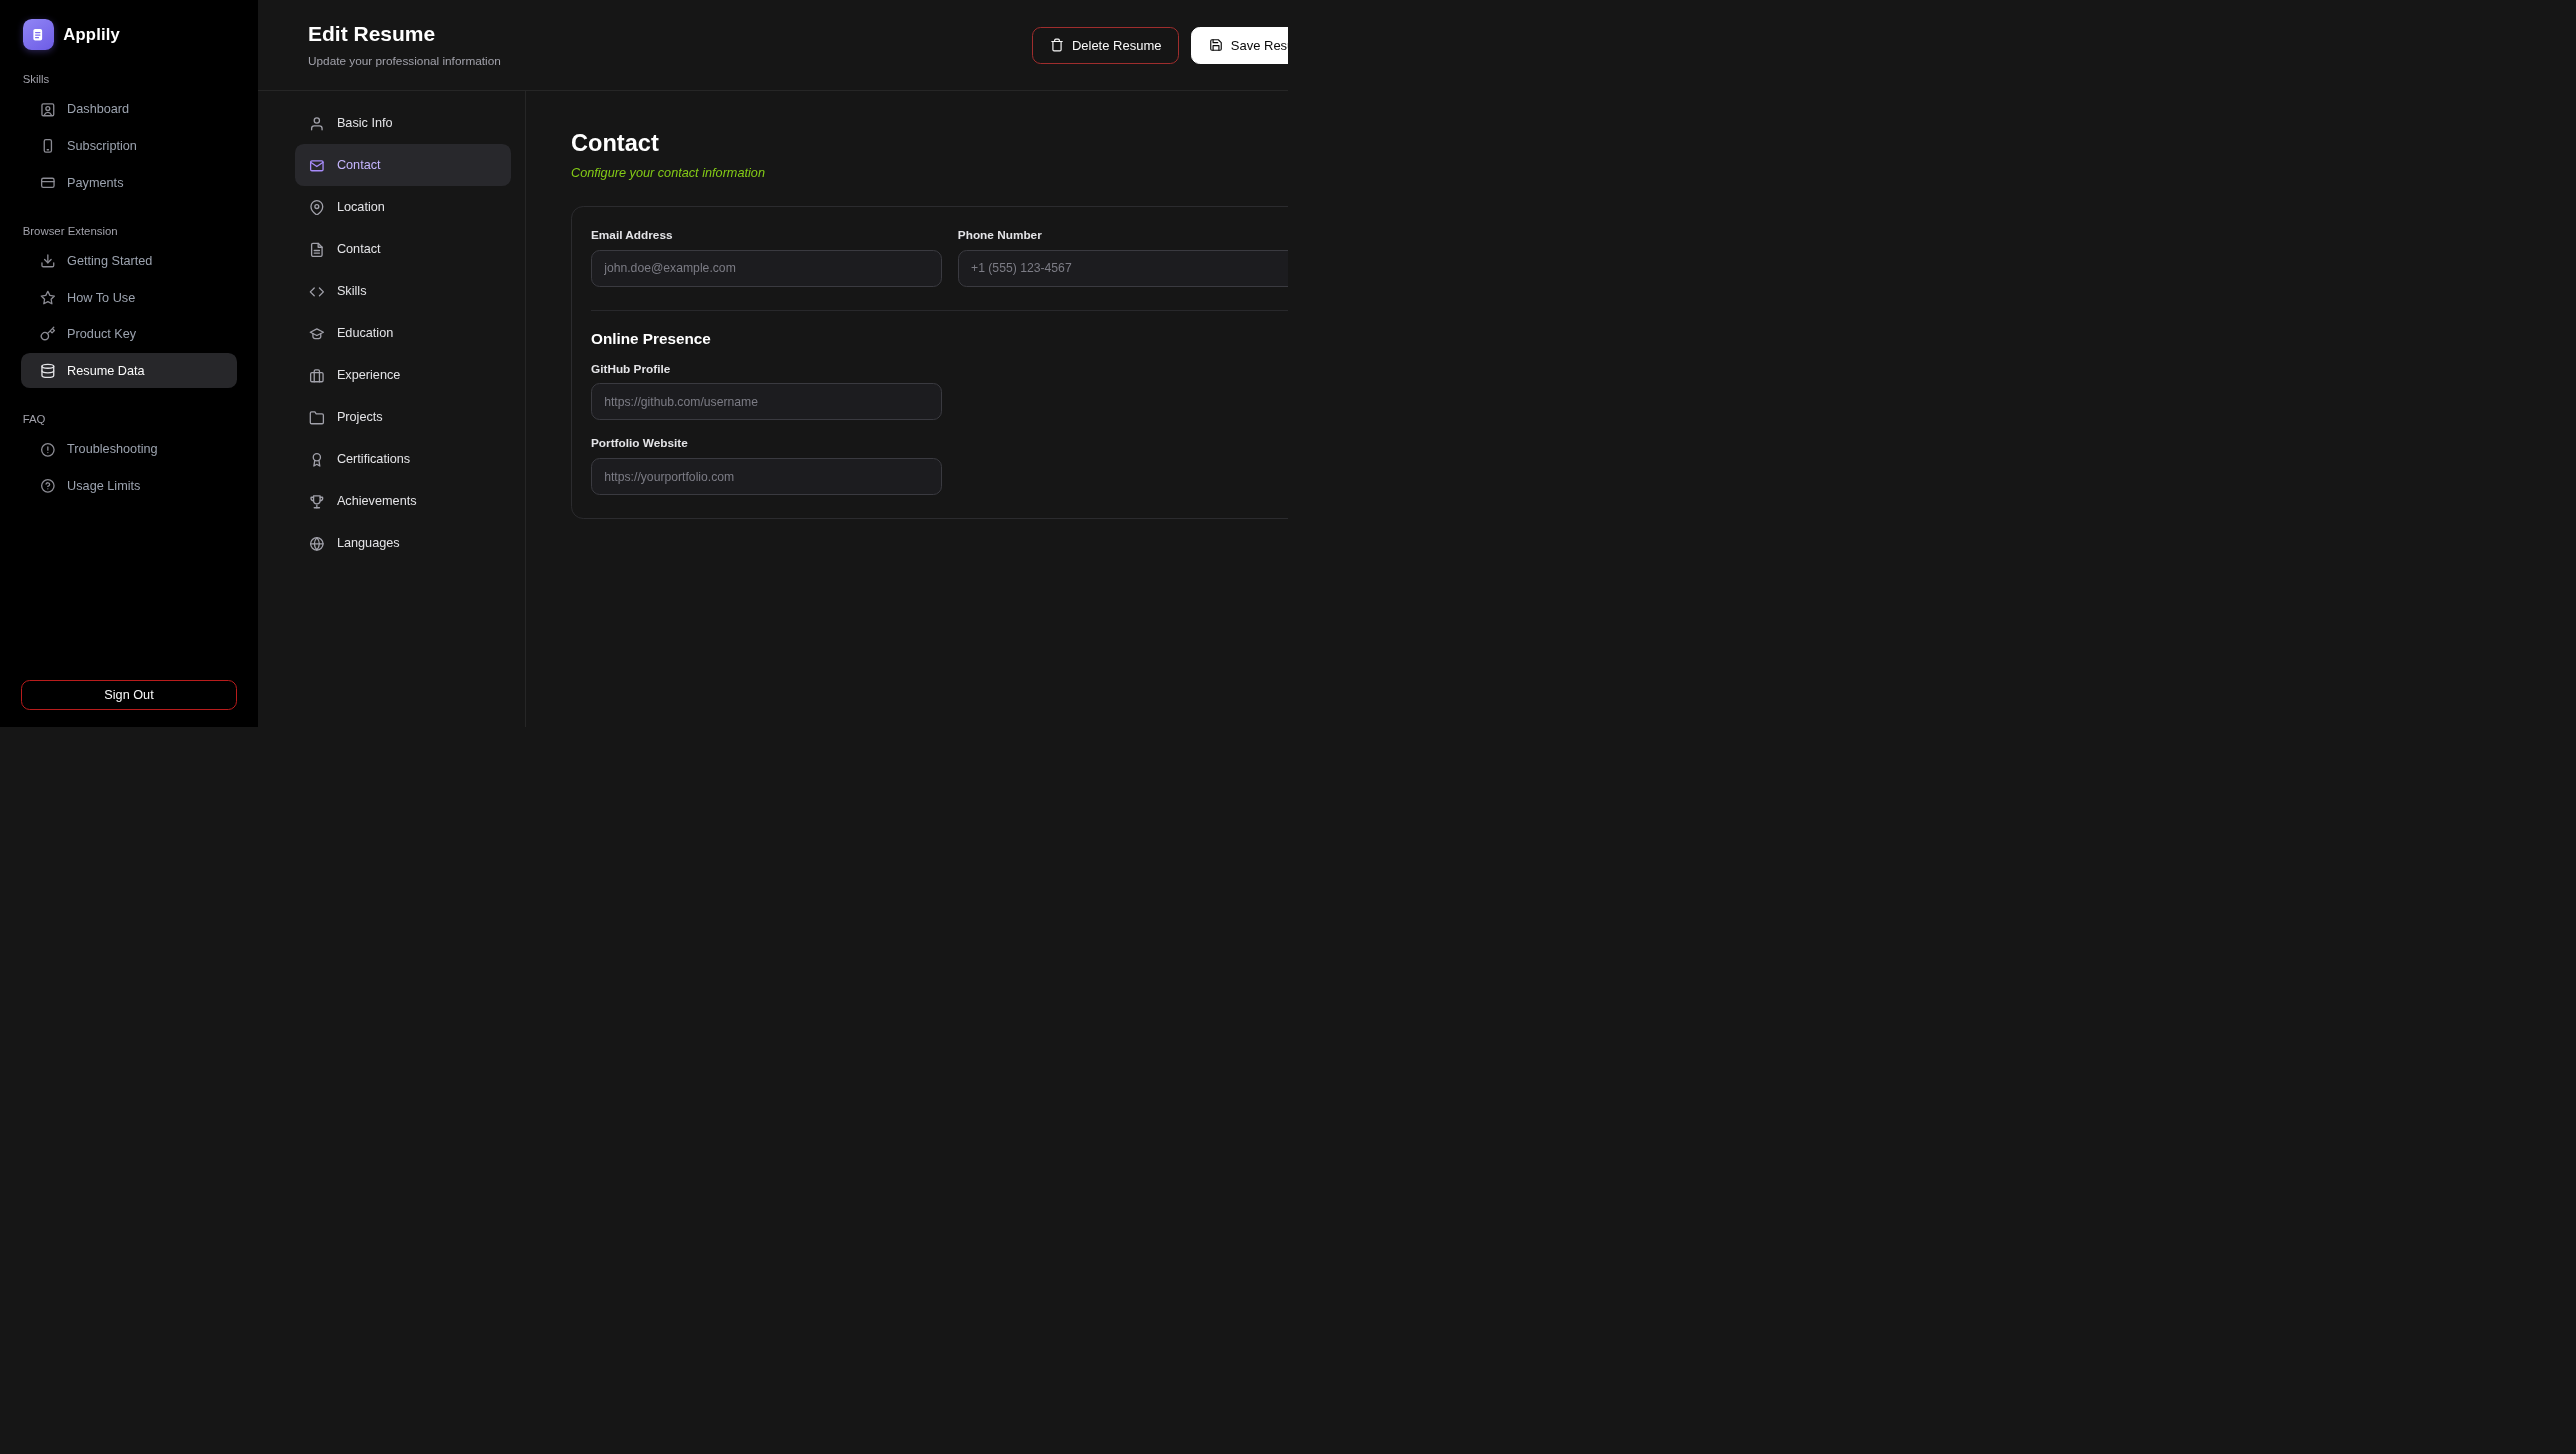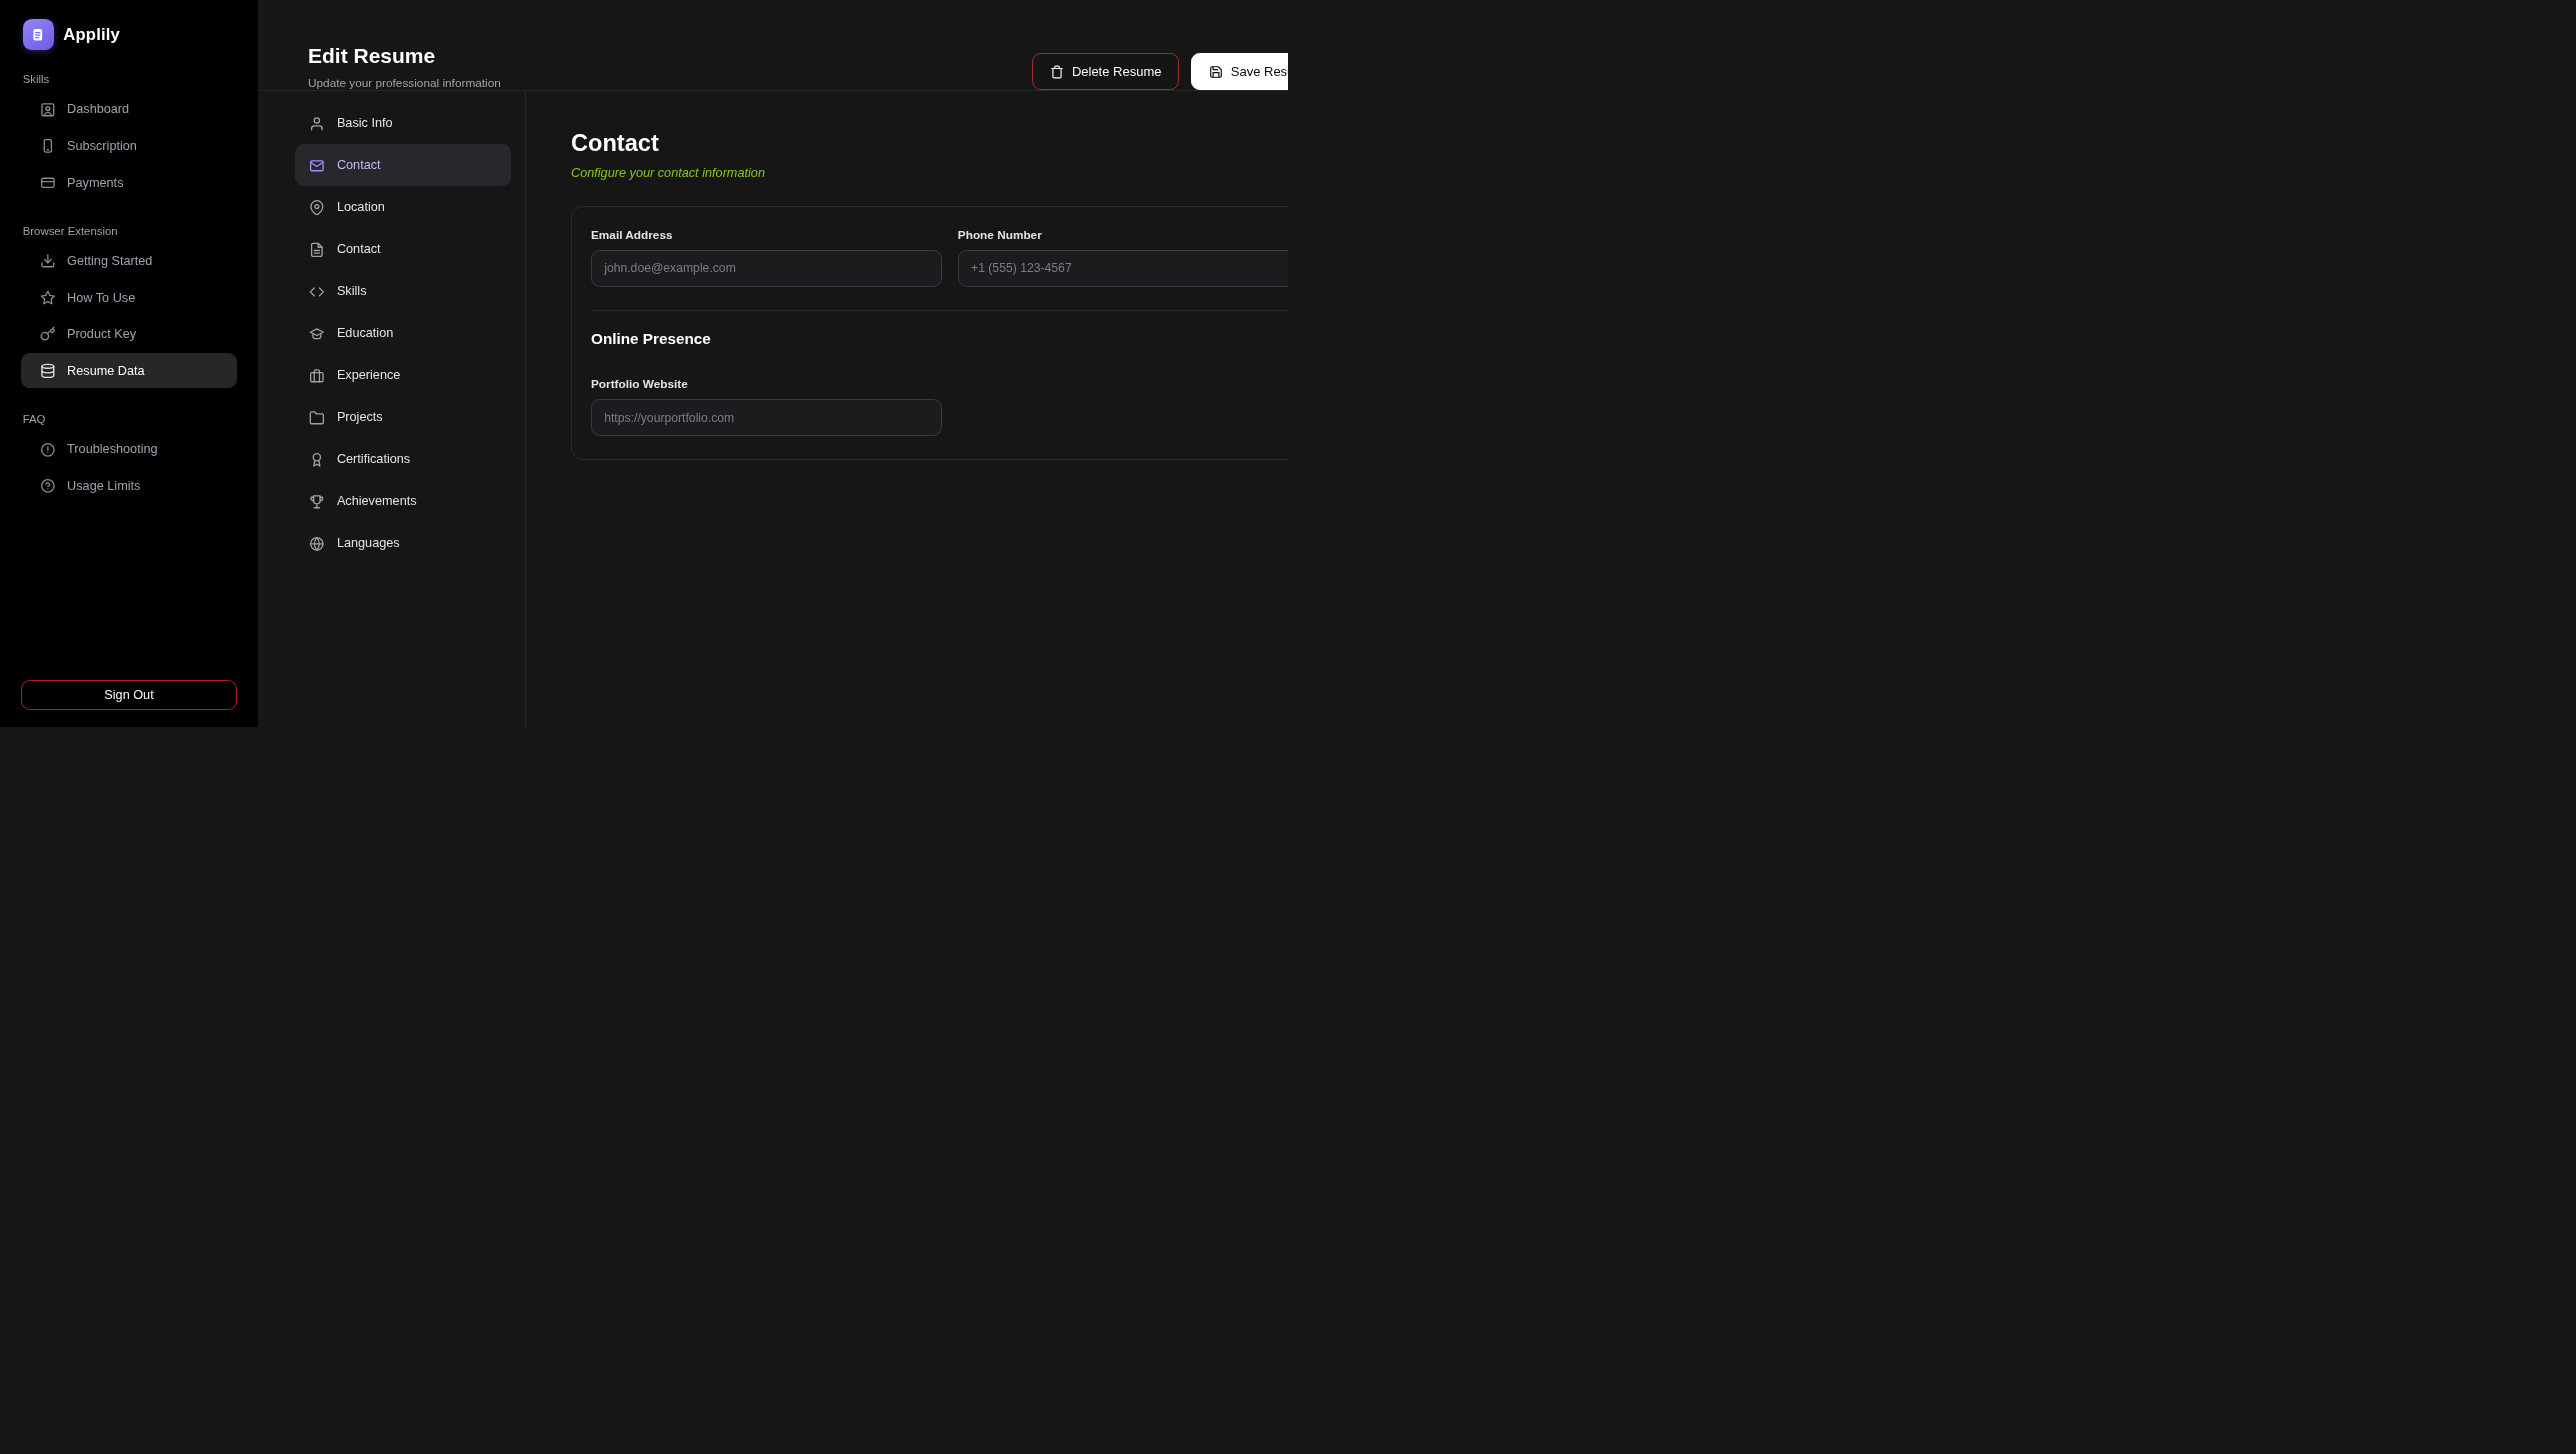--- a/index.html
+++ b/index.html
@@ -52,21 +52,21 @@
     border-radius: 8.7px;
     color: #fafafa; font-size: 12.7px;
     font-family: "Liberation Sans", sans-serif;
     cursor: pointer;
   }
 
   
   .main { flex: 1; display: flex; flex-direction: column; background: #161616; }
   .topbar {
     height: 91px; min-height: 91px;
-    display: flex; align-items: flex-end; justify-content: space-between;
+    display: flex; align-items: center; justify-content: space-between;
     padding: 0 44px 0 50px;
     border-bottom: 0.9px solid #262626;
   }
   .topbar-title { font-size: 21px; font-weight: 700; color: #ffffff; }
   .topbar-sub { margin-top: 7.9px; font-size: 11.8px; color: #a1a1aa; }
   .topbar-actions { display: flex; gap: 12.2px; }
   .btn {
     display: inline-flex; align-items: center; gap: 7.9px;
     height: 37px; padding: 0 16.6px;
     border-radius: 8.7px; font-size: 13px;
@@ -417,20 +417,24 @@
               <label class="field-label">Phone Number</label>
               <input class="text-input" type="text" placeholder="+1 (555) 123-4567" style="">
             </div>
           </div>
 
           <hr class="card-divider">
 
           <div class="group-title">Online Presence</div>
 
           <div class="form-row">
+            <div>
+              <label class="field-label">GitHub Profile</label>
+              <input class="text-input" type="text" placeholder="https://github.com/username" style="">
+            </div>
           </div>
 
           <div class="form-row">
             <div>
               <label class="field-label">Portfolio Website</label>
               <input class="text-input" type="text" placeholder="https://yourportfolio.com" style="">
             </div>
             <div></div>
           </div>
         </div>

